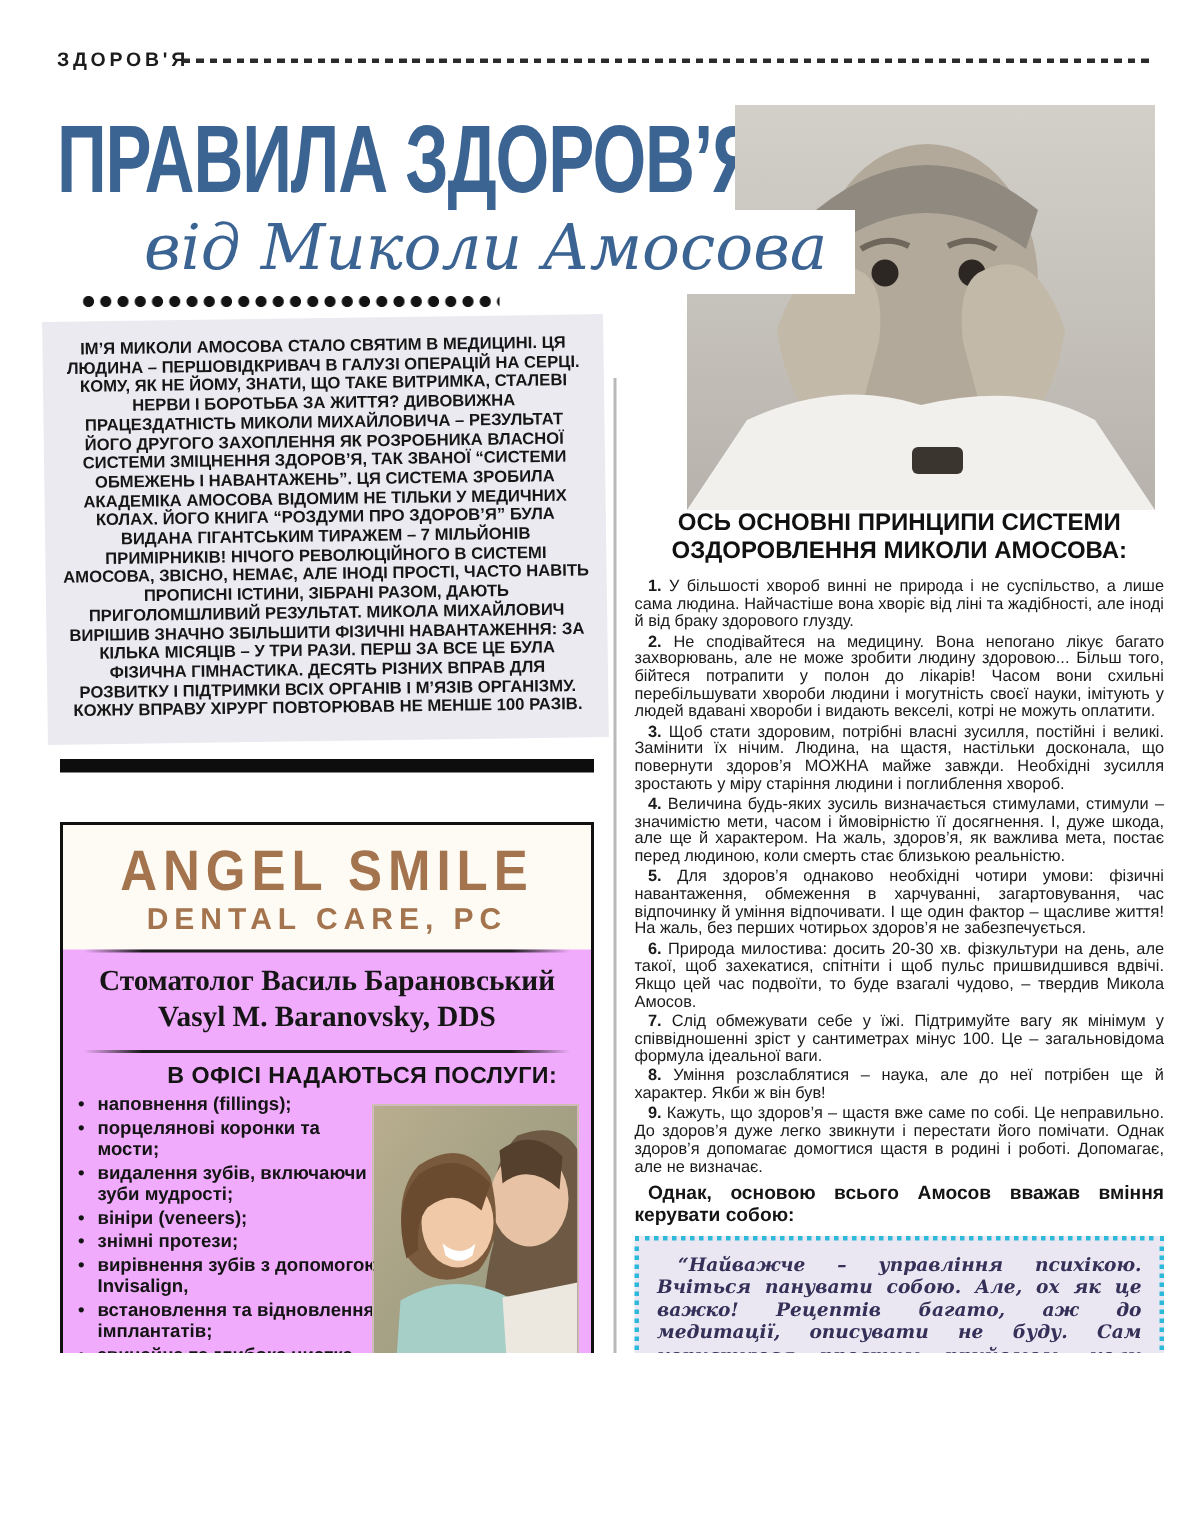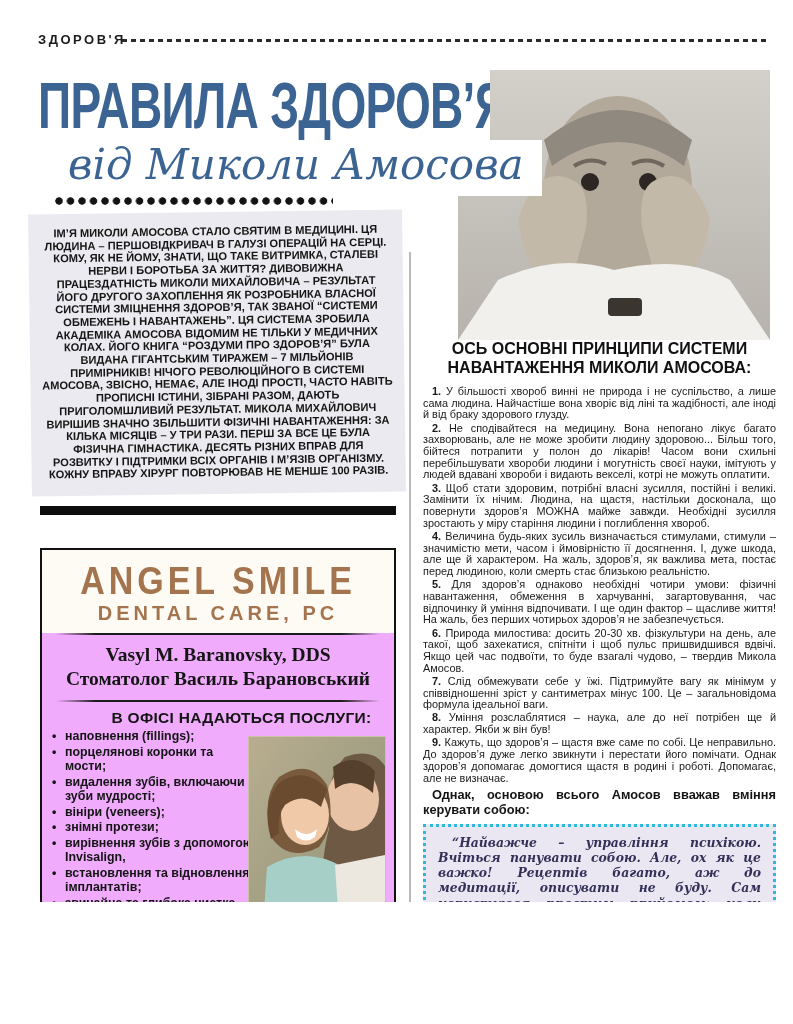--- a/index.html
+++ b/index.html
@@ -16,21 +16,21 @@
   .photo{position:absolute;left:458px;top:70px;width:312px;height:270px;z-index:1;overflow:hidden;}
 
   
   .title-box{position:absolute;left:28px;top:68px;z-index:3;background:#fff;
              width:452px;padding:6px 0 4px 10px;overflow:hidden;}
   .title-inner{display:inline-block;white-space:nowrap;transform:scaleX(.72);transform-origin:0 50%;
              font-size:64px;font-weight:800;letter-spacing:-1px;color:#3c6493;line-height:1;}
   .subtitle-box{position:absolute;left:56px;top:140px;z-index:3;background:#fff;
              padding:2px 18px 8px 12px;}
   .subtitle-inner{font-family:"DejaVu Serif","Liberation Serif",serif;font-style:italic;
-             font-size:42px;line-height:1.1;color:#3c6493;}
+             font-size:42px;line-height:1.1;color:#3c6493;margin-left:28px;}
 
   
   .dots{position:absolute;left:55px;top:196px;width:278px;height:10px;z-index:3;
         background-image:radial-gradient(circle at 4px 5px,#141414 3.4px,transparent 4px);
         background-size:11.5px 10px;background-repeat:repeat-x;}
 
   
   .intro{position:absolute;left:30px;top:212px;width:374px;z-index:2;background:#eceaf1;
          transform:rotate(-.8deg);padding:13px 11px 15px;box-sizing:border-box;
          font-size:11.1px;line-height:12.7px;font-weight:700;text-align:center;color:#161616;}
@@ -123,22 +123,22 @@
   <div class="vdivider"></div>
 
   <div class="adbar"></div>
   <div class="ad">
     <div class="ad-top">
       <div><span class="ad-brand1">ANGEL SMILE</span></div>
       <div class="ad-brand2">DENTAL CARE, PC</div>
     </div>
     <div class="ad-rule"></div>
     <div class="ad-names">
+      <div>Стоматолог Василь Барановський</div>
       <div>Vasyl M. Baranovsky, DDS</div>
-      <div>Стоматолог Василь Барановський</div>
     </div>
     <div class="ad-rule"></div>
     <div class="ad-services-heading">В ОФІСІ НАДАЮТЬСЯ ПОСЛУГИ:</div>
     <div class="ad-services">
       <ul>
         <li>наповнення (fillings);</li>
         <li>порцелянові коронки та мости;</li>
         <li>видалення зубів, включаючи зуби мудрості;</li>
         <li>вініри (veneers);</li>
         <li>знімні протези;</li>
@@ -169,21 +169,21 @@
         </svg>
       </div>
     </div>
     <div class="ad-rule-bottom"></div>
     <div class="ad-address">2352 S. Elmhurst Rd, Mt Prospect, IL 60056</div>
   </div>
 
   <div class="rightcol">
     <h2 class="rc-heading">
       <span>ОСЬ ОСНОВНІ ПРИНЦИПИ СИСТЕМИ</span><br>
-      <span>НАВАНТАЖЕННЯ МИКОЛИ АМОСОВА:</span>
+      <span>ОЗДОРОВЛЕННЯ МИКОЛИ АМОСОВА:</span>
     </h2>
     <p class="pitem"><b>1.</b> <span>У більшості хвороб винні не природа і не суспільство, а лише сама людина. Найчастіше вона хворіє від ліні та жадібності, але іноді й від браку здорового глузду.</span></p>
     <p class="pitem"><b>2.</b> <span>Не сподівайтеся на медицину. Вона непогано лікує багато захворювань, але не може зробити людину здоровою... Більш того, бійтеся потрапити у полон до лікарів! Часом вони схильні перебільшувати хвороби людини і могутність своєї науки, імітують у людей вдавані хвороби і видають векселі, котрі не можуть оплатити.</span></p>
     <p class="pitem"><b>3.</b> <span>Щоб стати здоровим, потрібні власні зусилля, постійні і великі. Замінити їх нічим. Людина, на щастя, настільки досконала, що повернути здоров’я МОЖНА майже завжди. Необхідні зусилля зростають у міру старіння людини і поглиблення хвороб.</span></p>
     <p class="pitem"><b>4.</b> <span>Величина будь-яких зусиль визначається стимулами, стимули – значимістю мети, часом і ймовірністю її досягнення. І, дуже шкода, але ще й характером. На жаль, здоров’я, як важлива мета, постає перед людиною, коли смерть стає близькою реальністю.</span></p>
     <p class="pitem"><b>5.</b> <span>Для здоров’я однаково необхідні чотири умови: фізичні навантаження, обмеження в харчуванні, загартовування, час відпочинку й уміння відпочивати. І ще один фактор – щасливе життя! На жаль, без перших чотирьох здоров’я не забезпечується.</span></p>
     <p class="pitem"><b>6.</b> <span>Природа милостива: досить 20-30 хв. фізкультури на день, але такої, щоб захекатися, спітніти і щоб пульс пришвидшився вдвічі. Якщо цей час подвоїти, то буде взагалі чудово, – твердив Микола Амосов.</span></p>
     <p class="pitem"><b>7.</b> <span>Слід обмежувати себе у їжі. Підтримуйте вагу як мінімум у співвідношенні зріст у сантиметрах мінус 100. Це – загальновідома формула ідеальної ваги.</span></p>
     <p class="pitem"><b>8.</b> <span>Уміння розслаблятися – наука, але до неї потрібен ще й характер. Якби ж він був!</span></p>
     <p class="pitem"><b>9.</b> <span>Кажуть, що здоров’я – щастя вже саме по собі. Це неправильно. До здоров’я дуже легко звикнути і  перестати його помічати. Однак здоров’я допомагає домогтися щастя в родині і роботі. Допомагає, але не визначає.</span></p>

